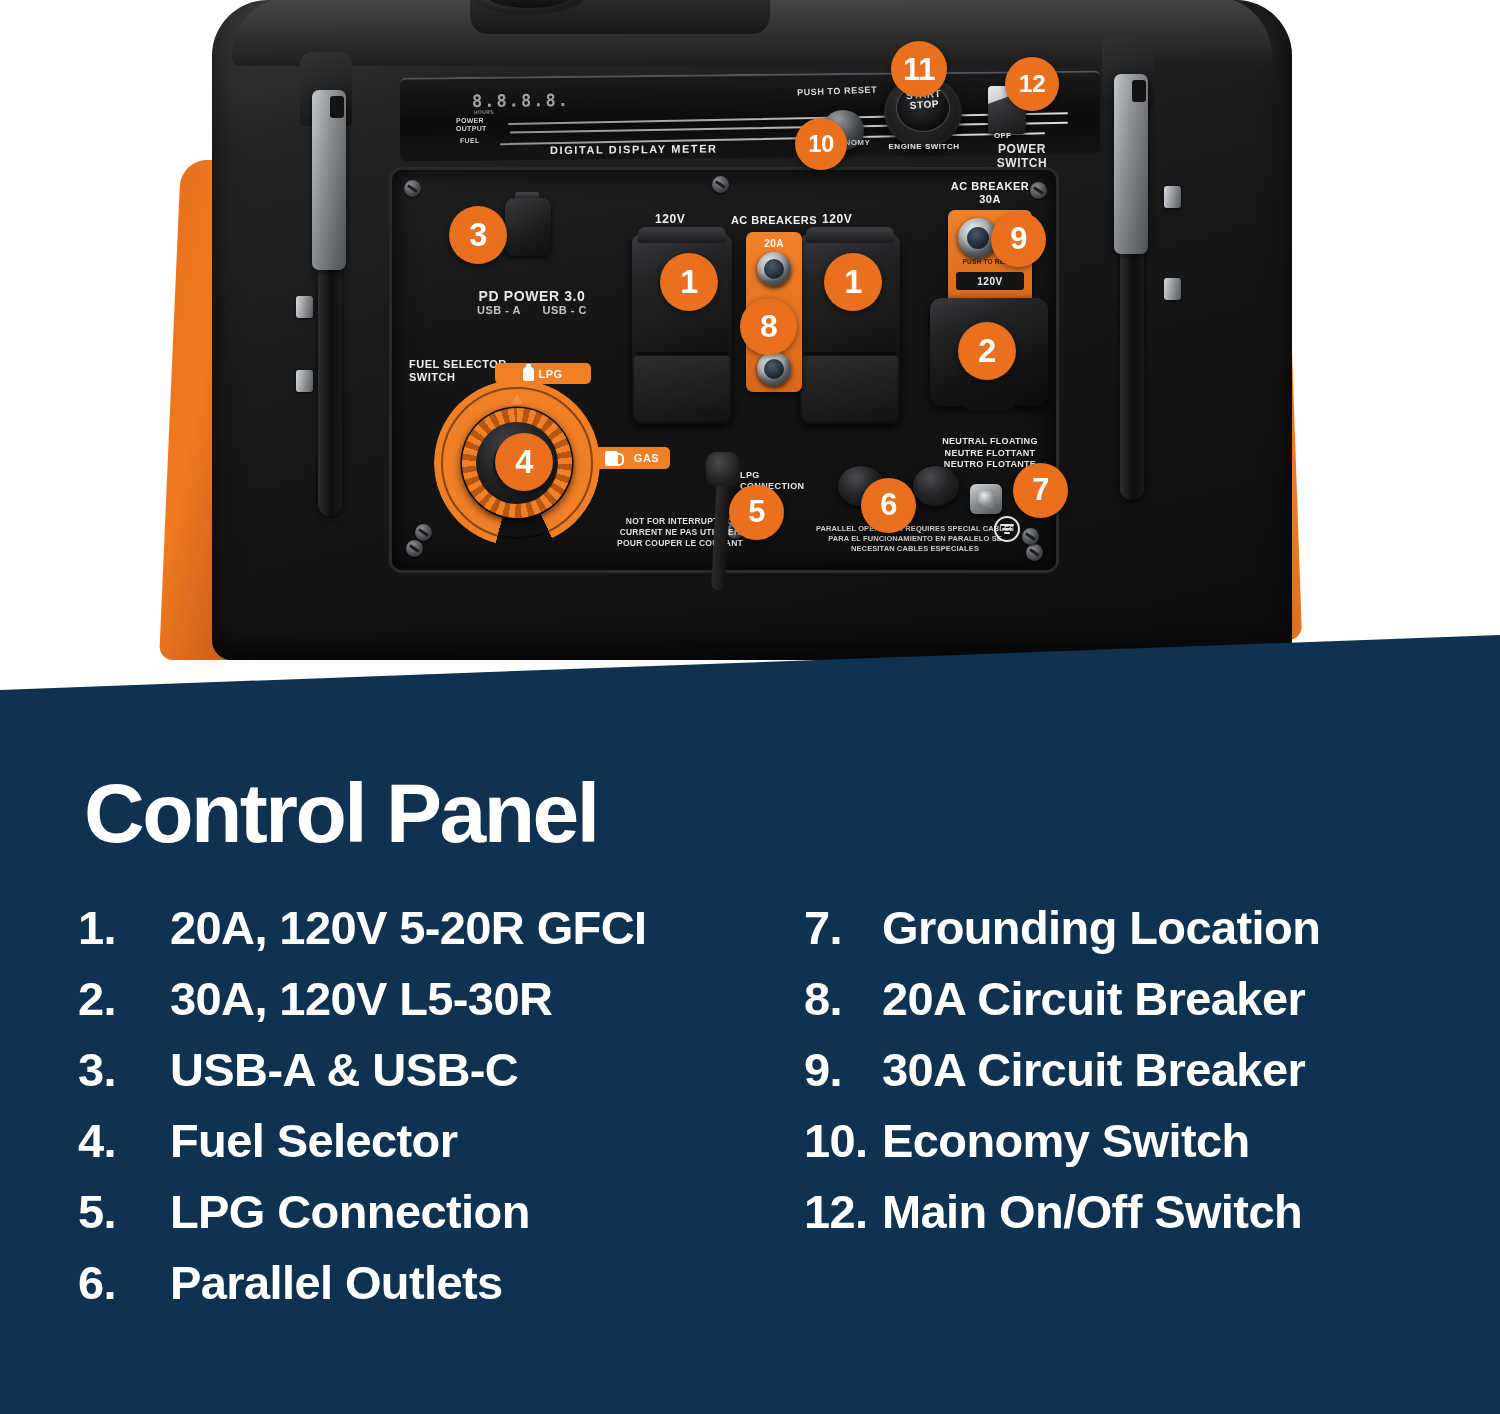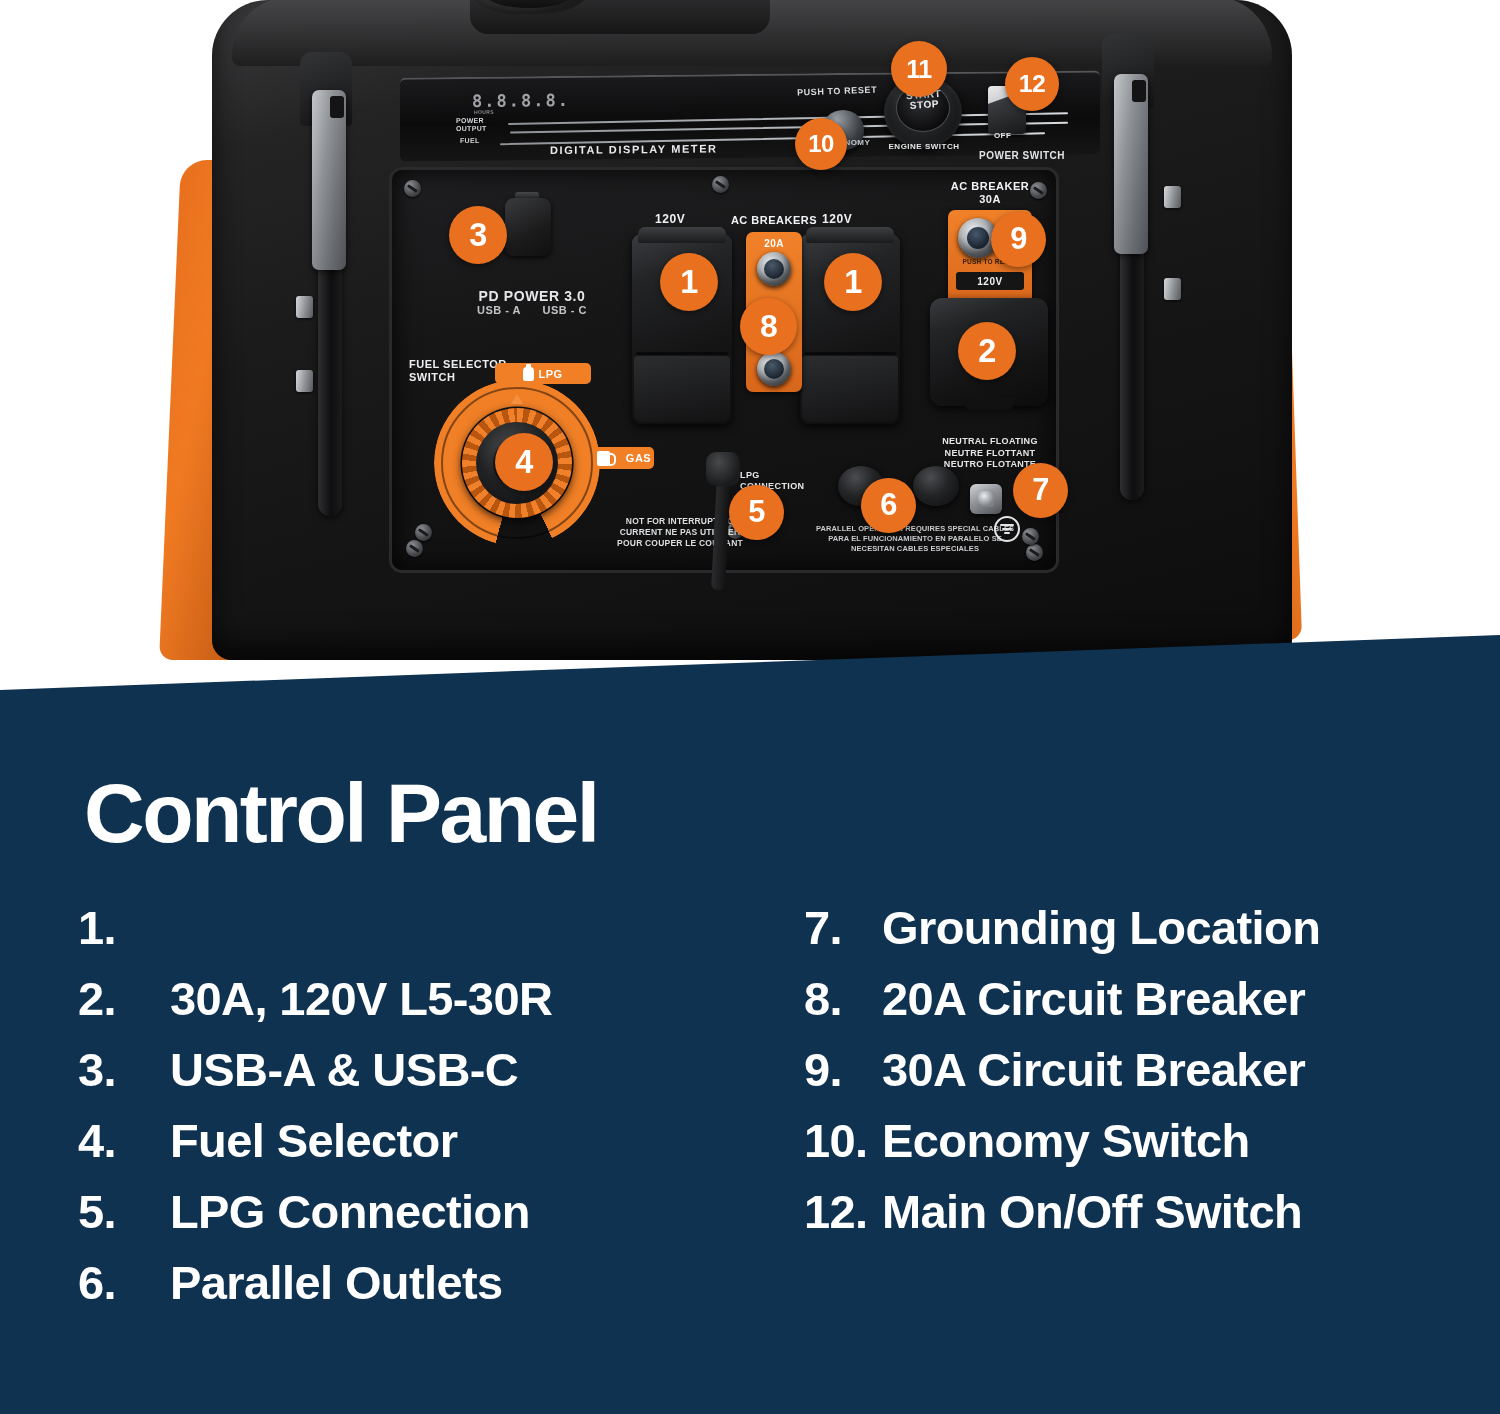--- a/index.html
+++ b/index.html
@@ -147,21 +147,21 @@
     background:linear-gradient(160deg,#e9eaec 0%, #cfd1d3 28%, #3b3c3f 30%, #171819 100%);
     border-radius:4px;
     box-shadow:0 2px 5px rgba(0,0,0,.8);
   }
   .off-lab{
     position:absolute; left:994px; top:131px; color:#e5e6e8;
     font-weight:700; font-size:8px; letter-spacing:.4px;
   }
   .power-lab{
     position:absolute; left:974px; top:142px; width:96px; text-align:center;
-    color:#e2e4e6; font-weight:700; font-size:10px; letter-spacing:.5px;margin-top:8px;
+    color:#e2e4e6; font-weight:700; font-size:12px; letter-spacing:.5px;
   }
 
   
   .main-panel{
     position:absolute; left:392px; top:170px; width:664px; height:400px;
     background:linear-gradient(170deg,#1f1f21 0%,#161617 35%,#0f0f10 100%);
     border-radius:10px;
     box-shadow:inset 0 0 26px rgba(0,0,0,.9), 0 0 0 3px #2a2a2c;
   }
   .screw{
@@ -243,21 +243,21 @@
   .lpg-tag .txt{ color:#ffffff; font-weight:700; font-size:11px; letter-spacing:.5px; }
   .tank-ico{
     width:11px; height:14px; background:#ffffff;
     border-radius:4px 4px 2px 2px; position:relative;
   }
   .tank-ico::before{
     content:""; position:absolute; left:3px; top:-3px; width:5px; height:4px;
     background:#ffffff; border-radius:1px;
   }
   .gas-tag{
-    position:absolute; left:594px; top:447px; width:60px; height:22px;
+    position:absolute; left:594px; top:447px; width:76px; height:22px;
     background:#f07f26; border-radius:5px;
     display:flex; align-items:center; justify-content:center; gap:16px;
   }
   .gas-tag .txt{ color:#ffffff; font-weight:700; font-size:11px; letter-spacing:.5px; }
   .pump-ico{
     width:13px; height:15px; background:#ffffff; border-radius:2px;
     position:relative;
   }
   .pump-ico::after{
     content:""; position:absolute; left:12px; top:2px; width:5px; height:9px;
@@ -654,31 +654,32 @@
       <div class="badge" style="left: 824px; top: 253px; width: 58px; height: 58px; font-size: 32.48px; background: rgb(232, 112, 30);">1</div>
       <div class="badge" style="left: 958px; top: 322px; width: 58px; height: 58px; font-size: 32.48px; background: rgb(232, 112, 30);">2</div>
       <div class="badge" style="left: 449px; top: 206px; width: 58px; height: 58px; font-size: 32.48px; background: rgb(232, 112, 30);">3</div>
       <div class="badge" style="left: 495px; top: 433px; width: 58px; height: 58px; font-size: 32.48px; background: rgb(232, 112, 30);">4</div>
       <div class="badge" style="left: 729px; top: 485px; width: 55px; height: 55px; font-size: 30.8px; background: rgb(232, 112, 30);">5</div>
       <div class="badge" style="left: 861px; top: 478px; width: 55px; height: 55px; font-size: 30.8px; background: rgb(232, 112, 30);">6</div>
       <div class="badge" style="left: 1013px; top: 463px; width: 55px; height: 55px; font-size: 30.8px; background: rgb(232, 112, 30);">7</div>
       <div class="badge" style="left: 740px; top: 298px; width: 57px; height: 57px; font-size: 31.92px; background: rgb(232, 112, 30);">8</div>
       <div class="badge" style="left: 991px; top: 212px; width: 55px; height: 55px; font-size: 30.8px; background: rgb(232, 112, 30);">9</div>
       <div class="badge" style="left: 795px; top: 118px; width: 52px; height: 52px; font-size: 23.92px; background: rgb(232, 112, 30);">10</div>
-      <div class="badge" style="left: 891px; top: 41px; width: 56px; height: 56px; font-size: 25px; background: rgb(232, 112, 30);">11</div>
+      <div class="badge" style="left: 891px; top: 41px; width: 56px; height: 56px; font-size: 31px; background: rgb(232, 112, 30);">11</div>
       <div class="badge" style="left: 1005px; top: 57px; width: 54px; height: 54px; font-size: 24.84px; background: rgb(232, 112, 30);">12</div>
     </div>
 </div>
 
 <div id="legend">
   <div id="legend-title">Control Panel</div>
   <div class="legend-cols">
     <div class="legend-col left" id="legend-left">
         <div class="legend-item">
           <span class="legend-num">1.</span>
+          <span>20A, 120V 5-20R GFCI</span>
         </div>
         <div class="legend-item">
           <span class="legend-num">2.</span>
           <span>30A, 120V L5-30R</span>
         </div>
         <div class="legend-item">
           <span class="legend-num">3.</span>
           <span>USB-A &amp; USB-C</span>
         </div>
         <div class="legend-item">

